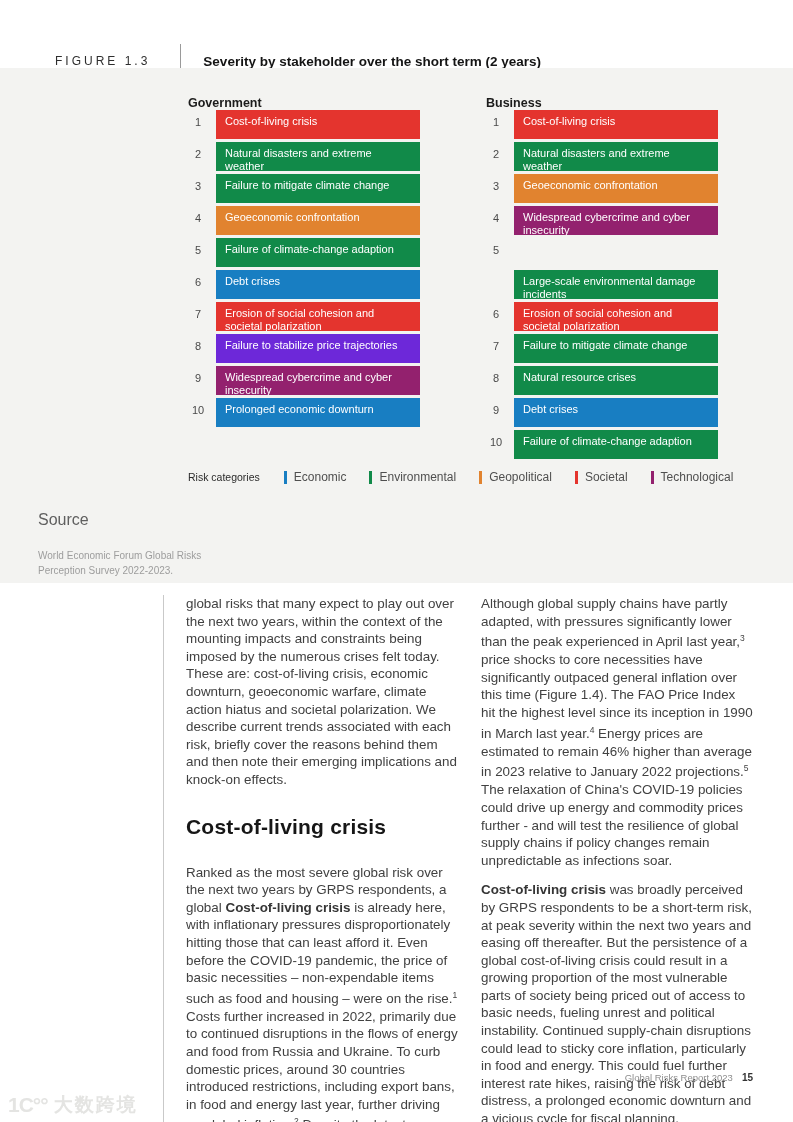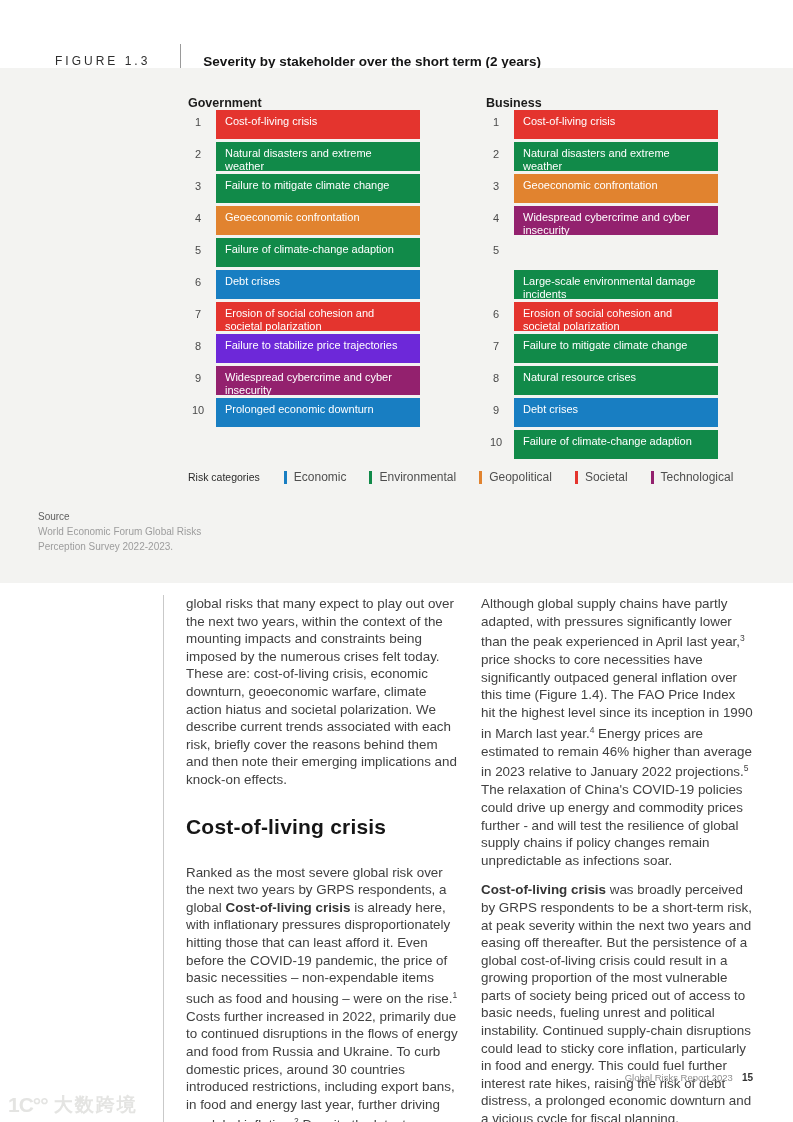--- a/index.html
+++ b/index.html
@@ -24,21 +24,21 @@
 
   
   .legend { position:absolute; top:402px; left:188px; display:flex; align-items:center; }
   .legend-title { font-size:10.5px; color:#2b2b2b; margin-right:24px;text-align:center; }
   .legend-item { display:flex; align-items:center; margin-right:23px; }
   .swatch { width:3px; height:13px; margin-right:7px; flex:none; }
   .legend-label { font-size:12px; color:#4f4f4f; }
 
   
   .source { position:absolute; top:443px; left:38px; }
-  .source-title { font-size:10px; color:#5f5f5f; margin-bottom:2px; }
+  .source-title { font-size:16px; color:#5f5f5f; margin-bottom:19px; }
   .source-line { font-size:10px; color:#9d9d9d; line-height:15px; }
 
   
   .article { position:absolute; top:595px; left:163px; width:591px; border-left:1px solid #c9c9c9; padding-left:22px; display:flex; gap:23px; }
   .article-col { width:272px; flex:none; }
   .para { font-size:13.4px; line-height:17.6px; color:#414141; margin-bottom:12px; }
   .para .b { font-weight:bold; color:#353535; }
   .para sup { font-size:8.5px; color:#414141; }
   .article-heading { font-size:21px; font-weight:bold; color:#161616; margin:26px 0 25px 0; letter-spacing:0.2px; }
 

